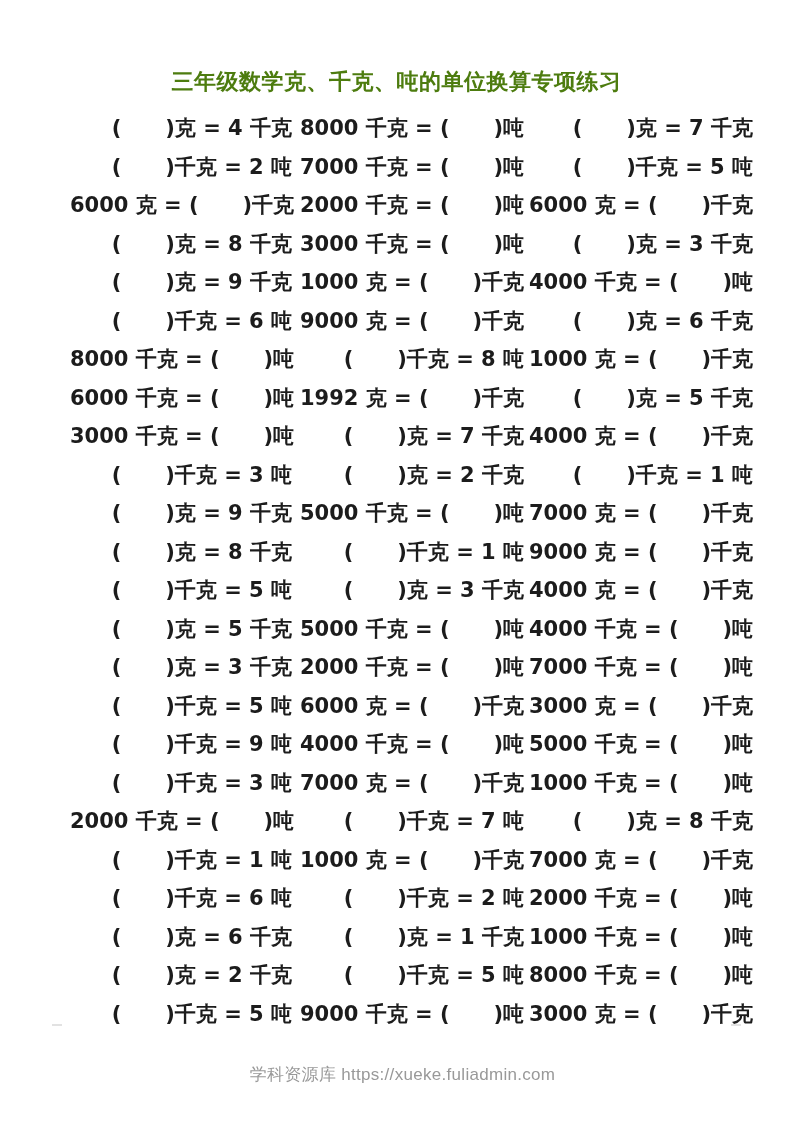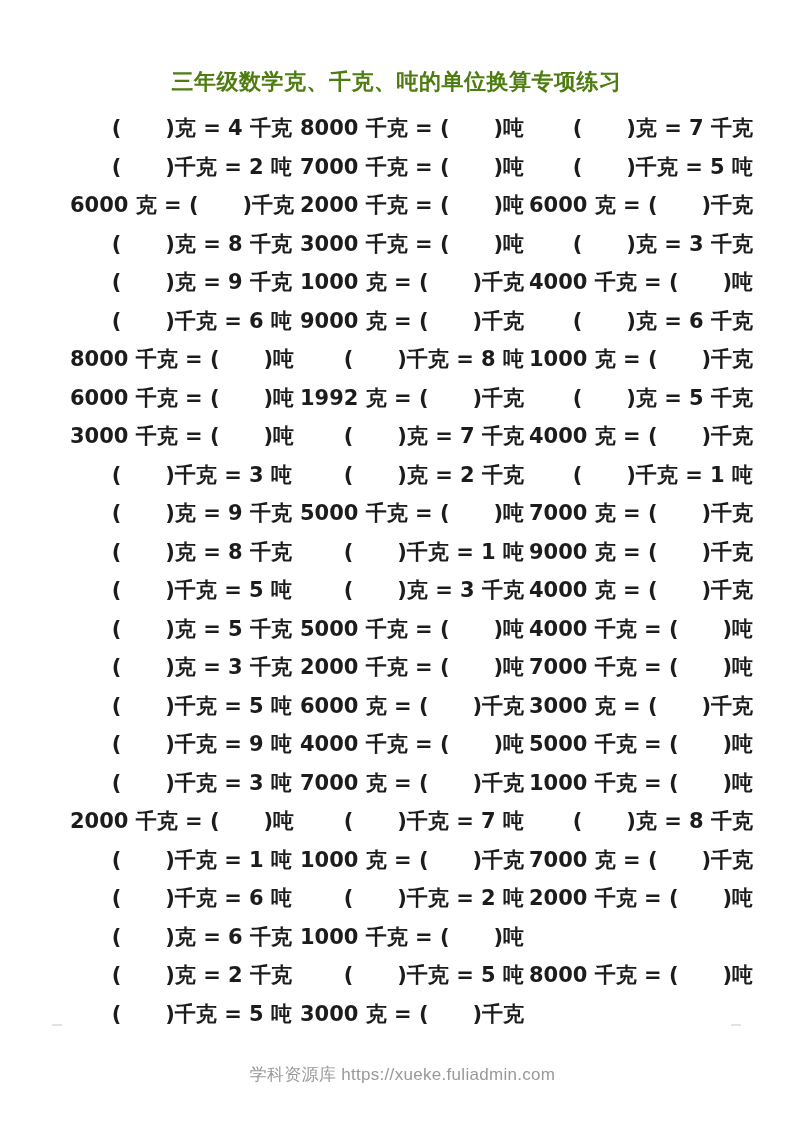--- a/index.html
+++ b/index.html
@@ -172,29 +172,31 @@
         <span class="cell">1000 克 = (      )千克</span>
         <span class="cell">7000 克 = (      )千克</span>
       </div>
     <div class="row">
         <span class="cell">(      )千克 = 6 吨</span>
         <span class="cell">(      )千克 = 2 吨</span>
         <span class="cell">2000 千克 = (      )吨</span>
       </div>
     <div class="row">
         <span class="cell">(      )克 = 6 千克</span>
+        <span class="cell">(      )克 = 1 千克</span>
         <span class="cell">1000 千克 = (      )吨</span>
       </div>
     <div class="row">
         <span class="cell">(      )克 = 2 千克</span>
         <span class="cell">(      )千克 = 5 吨</span>
         <span class="cell">8000 千克 = (      )吨</span>
       </div>
     <div class="row">
         <span class="cell">(      )千克 = 5 吨</span>
+        <span class="cell">9000 千克 = (      )吨</span>
         <span class="cell">3000 克 = (      )千克</span>
       </div>
   </div>
 
   <div class="crop-mark left"></div>
   <div class="crop-mark right"></div>
 
   <div class="footer">
     <span>学科资源库 https://xueke.fuliadmin.com</span>
   </div>

